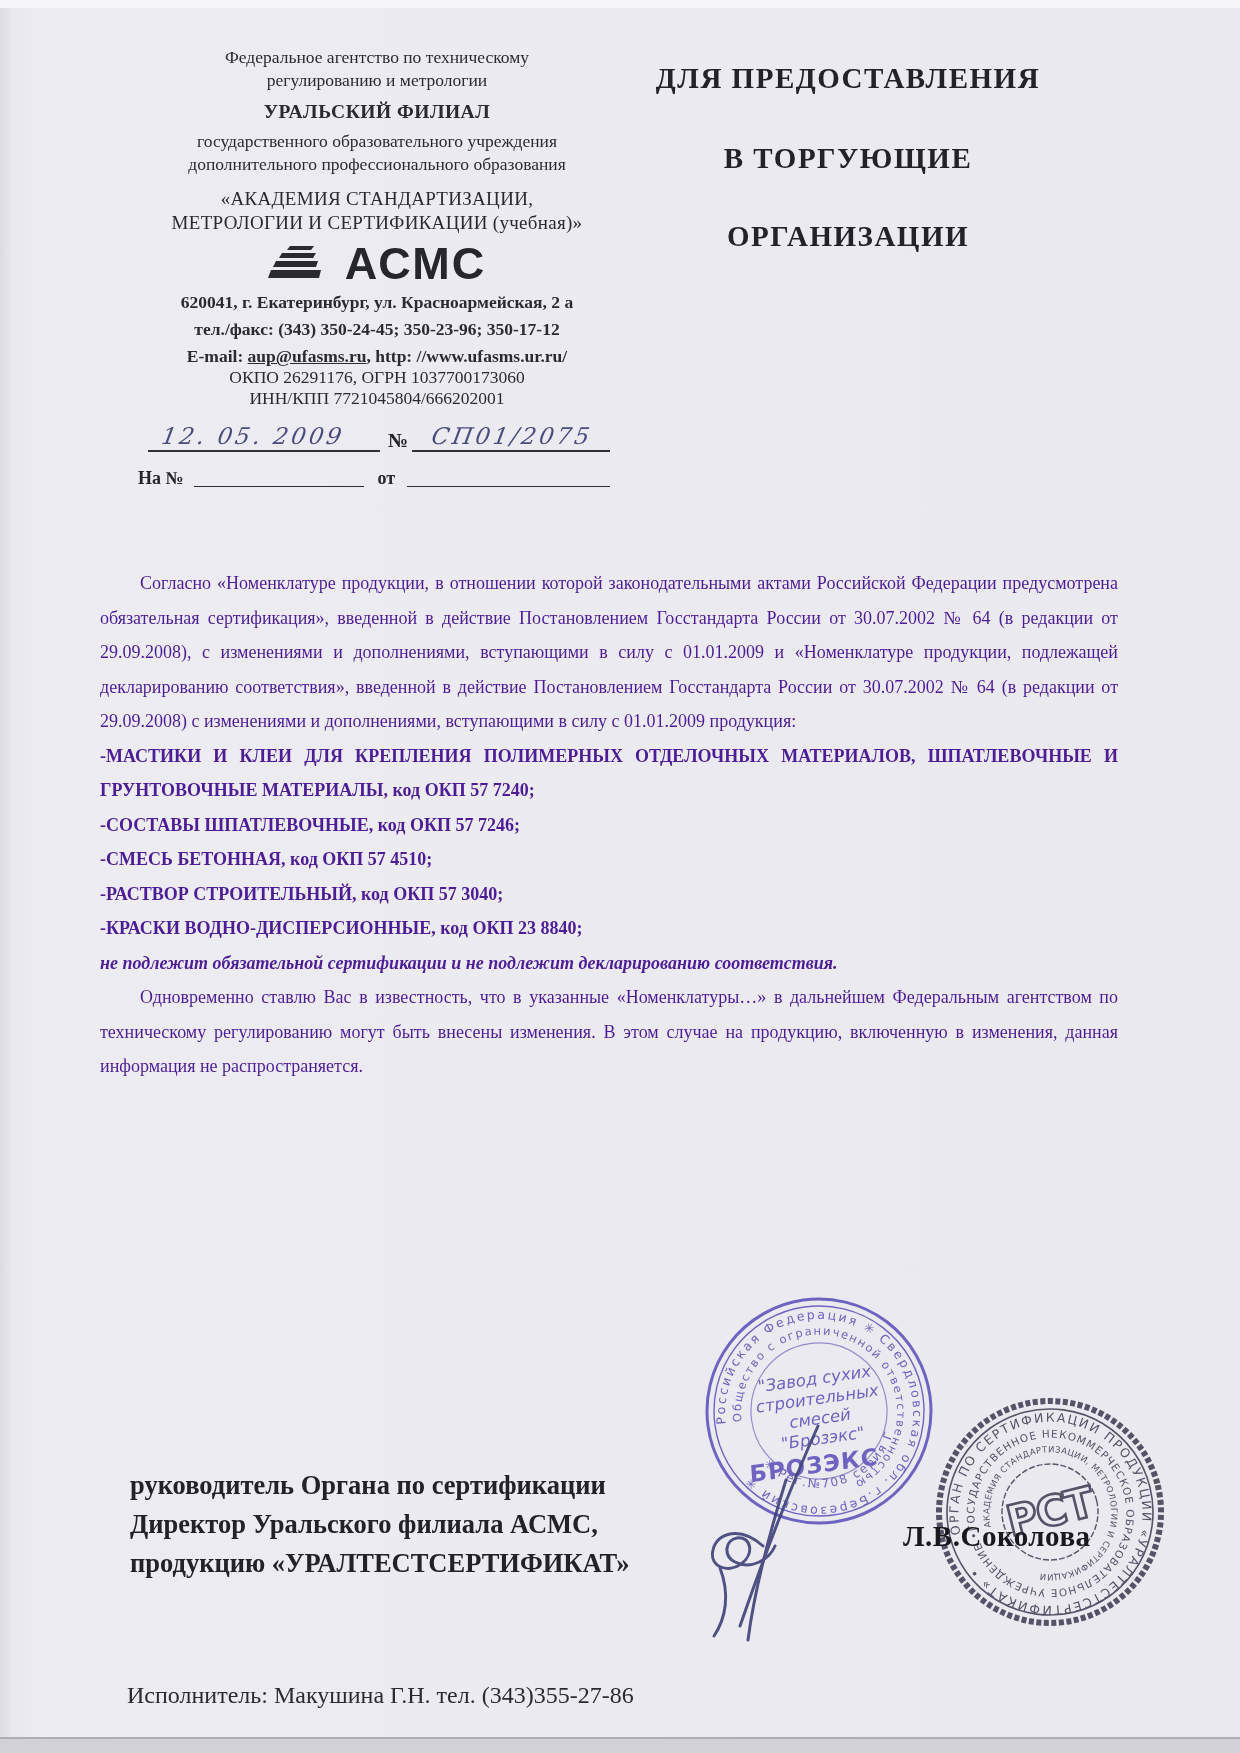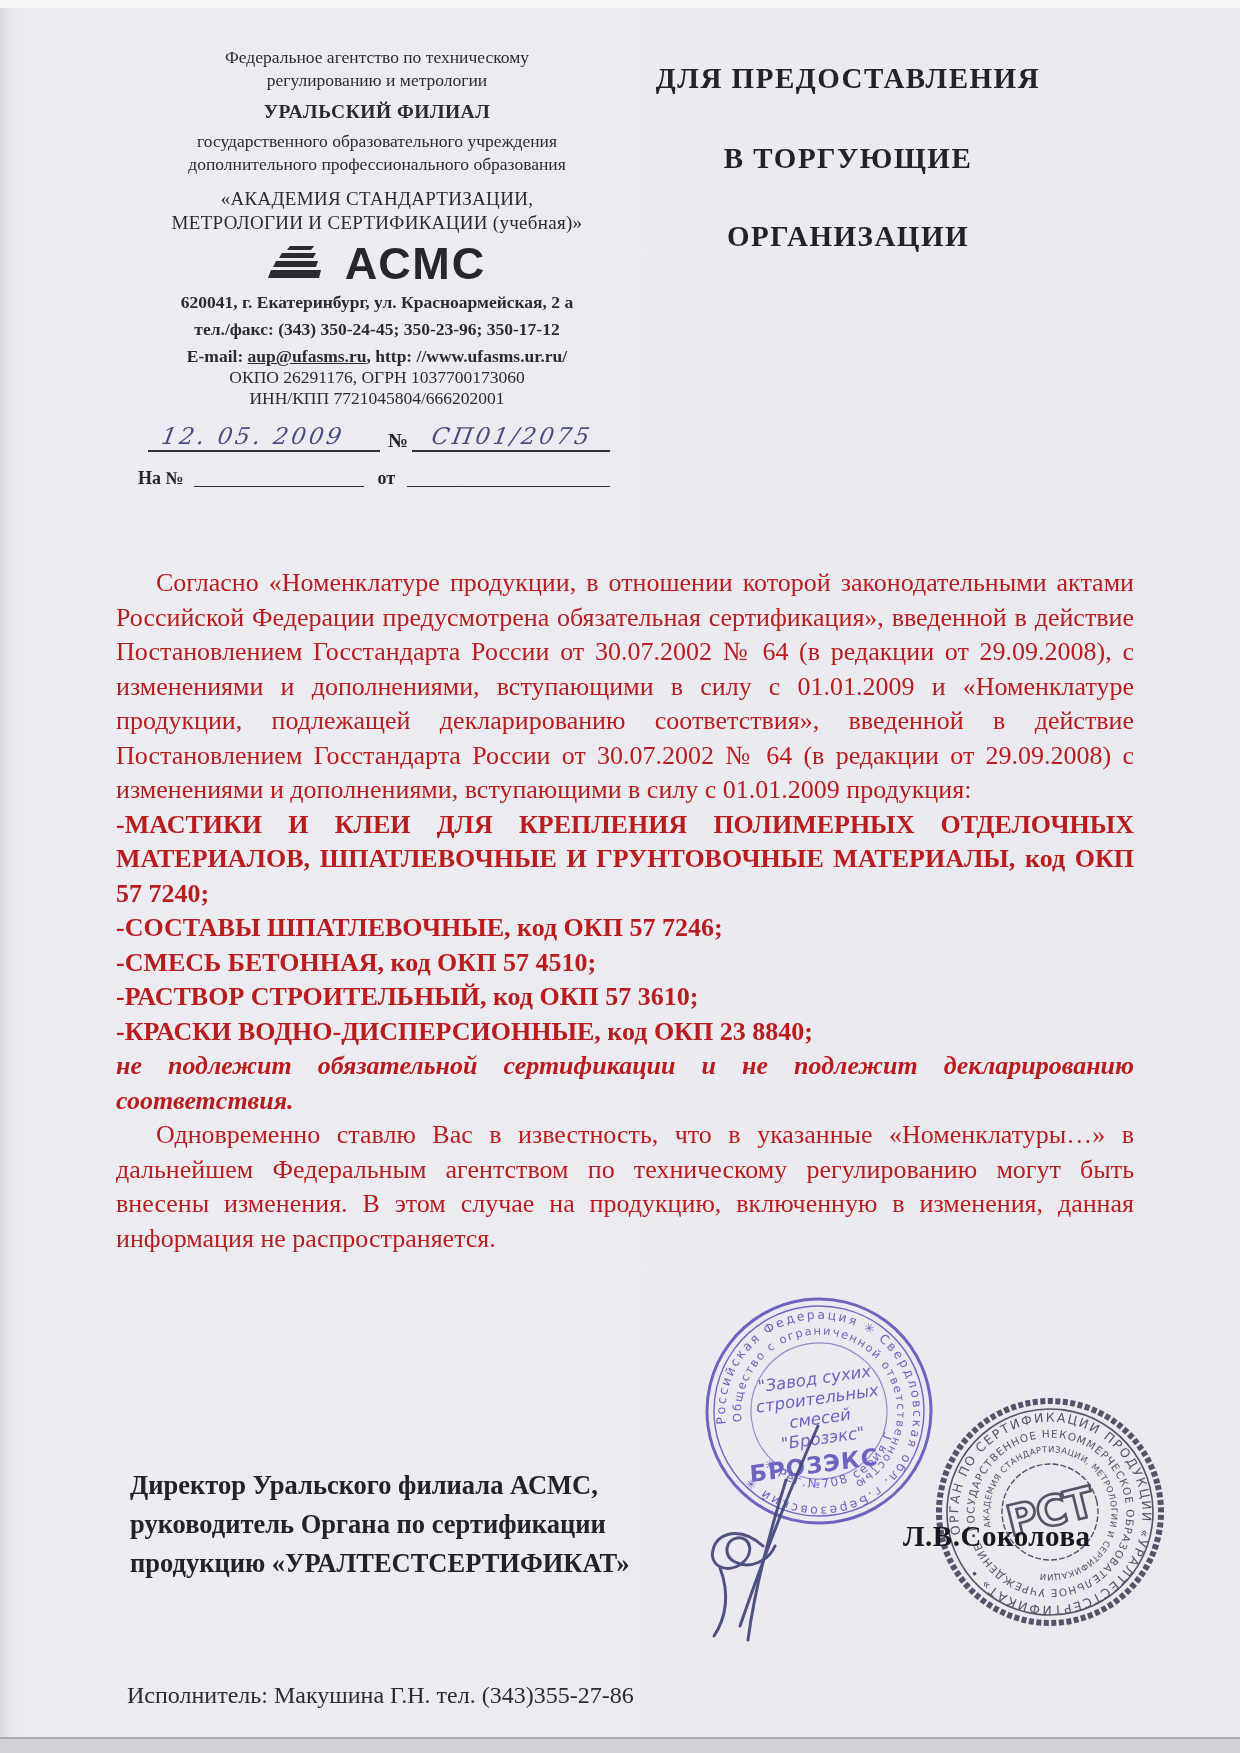--- a/index.html
+++ b/index.html
@@ -55,22 +55,22 @@
   .delivery-note{
     position:absolute;left:628px;top:62px;width:440px;text-align:center;
     font-weight:bold;font-size:29px;letter-spacing:1.5px;color:#222228;
   }
   .delivery-note div{margin:0;}
   .dn-2{margin-top:47px !important;}
   .dn-3{margin-top:45px !important;}
 
   
   .doc-body{
-    position:absolute;left:116px;top:566px;width:1018px;
-    font-size:26px;line-height:34.5px;text-align:justify;color:#b91c1c;
+    position:absolute;left:100px;top:566px;width:1018px;
+    font-size:18px;line-height:34.5px;text-align:justify;color:#4c1d95;
   }
   .par{margin:0;text-indent:40px;}
   .product-item{font-weight:bold;margin:0;}
   .conclusion{font-weight:bold;font-style:italic;margin:0;}
 
   
   .sig-block{
     position:absolute;left:130px;top:1466px;width:580px;
     font-weight:bold;font-size:26.5px;line-height:39px;color:#222228;
   }
@@ -146,29 +146,29 @@
   <div>ДЛЯ ПРЕДОСТАВЛЕНИЯ</div>
   <div class="dn-2">В ТОРГУЮЩИЕ</div>
   <div class="dn-3">ОРГАНИЗАЦИИ</div>
 </div>
 
 <div class="doc-body">
   <p class="par">Согласно «Номенклатуре продукции, в отношении которой законодательными актами Российской Федерации предусмотрена обязательная сертификация», введенной в действие Постановлением Госстандарта России от 30.07.2002 № 64 (в редакции от 29.09.2008), с изменениями и дополнениями, вступающими в силу с 01.01.2009 и «Номенклатуре продукции, подлежащей декларированию соответствия»,  введенной в действие Постановлением Госстандарта России от 30.07.2002 № 64 (в редакции от 29.09.2008) с изменениями и дополнениями, вступающими в силу с 01.01.2009 продукция:</p>
   <div class="product-item">-МАСТИКИ И КЛЕИ ДЛЯ КРЕПЛЕНИЯ ПОЛИМЕРНЫХ ОТДЕЛОЧНЫХ МАТЕРИАЛОВ, ШПАТЛЕВОЧНЫЕ И ГРУНТОВОЧНЫЕ МАТЕРИАЛЫ, код ОКП 57 7240;</div>
   <div class="product-item">-СОСТАВЫ ШПАТЛЕВОЧНЫЕ, код ОКП 57 7246;</div>
   <div class="product-item">-СМЕСЬ БЕТОННАЯ, код ОКП 57 4510;</div>
-  <div class="product-item">-РАСТВОР СТРОИТЕЛЬНЫЙ, код ОКП 57 3610;</div>
+  <div class="product-item">-РАСТВОР СТРОИТЕЛЬНЫЙ, код ОКП 57 3040;</div>
   <div class="product-item">-КРАСКИ ВОДНО-ДИСПЕРСИОННЫЕ, код ОКП 23 8840;</div>
   <div class="conclusion">не подлежит обязательной сертификации и не подлежит декларированию соответствия.</div>
   <p class="par">Одновременно ставлю Вас в известность, что в указанные «Номенклатуры…»  в дальнейшем Федеральным агентством по техническому регулированию могут быть внесены изменения. В этом случае на продукцию, включенную в изменения, данная информация не распространяется.</p>
 </div>
 
 <div class="sig-block">
+  <div>руководитель Органа  по сертификации</div>
   <div>Директор Уральского филиала АСМС,</div>
-  <div>руководитель Органа  по сертификации</div>
   <div>продукцию «УРАЛТЕСТСЕРТИФИКАТ»</div>
 </div>
 <div class="sig-name">Л.В.Соколова</div>
 <div class="executor">Исполнитель: Макушина Г.Н. тел. (343)355-27-86</div>
 
 <svg class="stamp stamp-left" viewBox="0 0 250 250">
   <defs>
     <path id="lso" d="M 31 125 A 94 94 0 1 1 30.99 125.6"></path>
     <path id="lsi" d="M 47 125 A 78 78 0 1 1 46.99 125.6"></path>
     <path id="lsb" d="M 55 158 A 78 78 0 0 0 195 158"></path>

